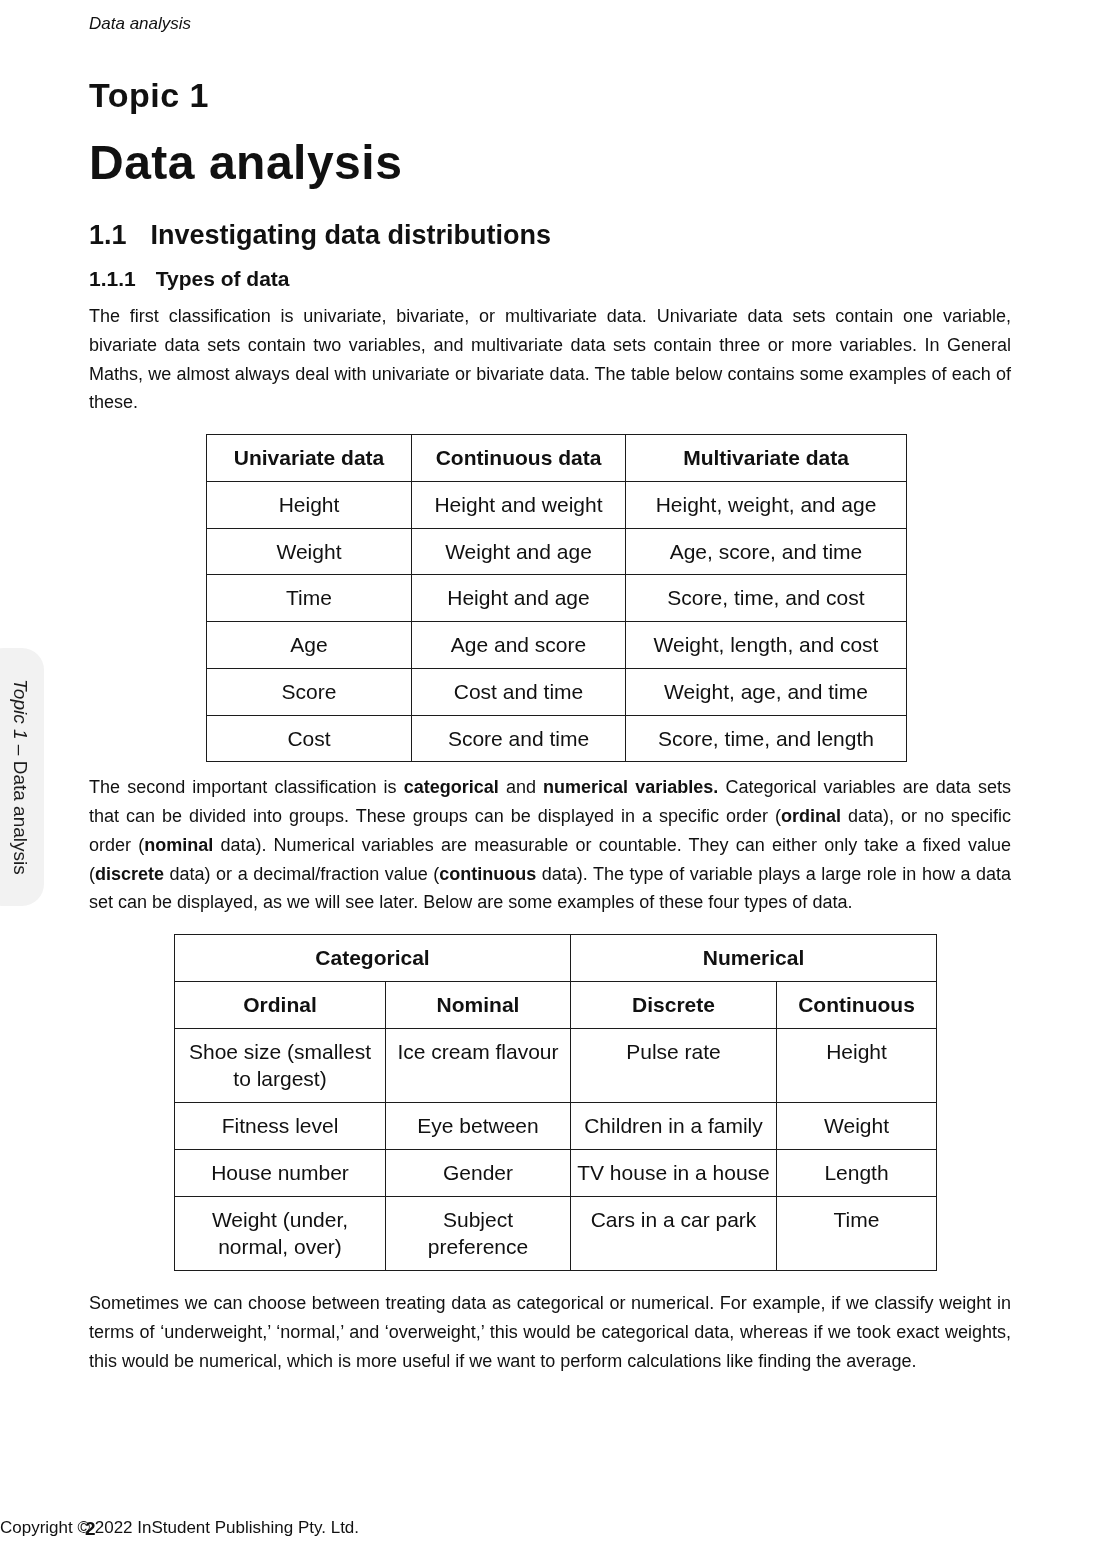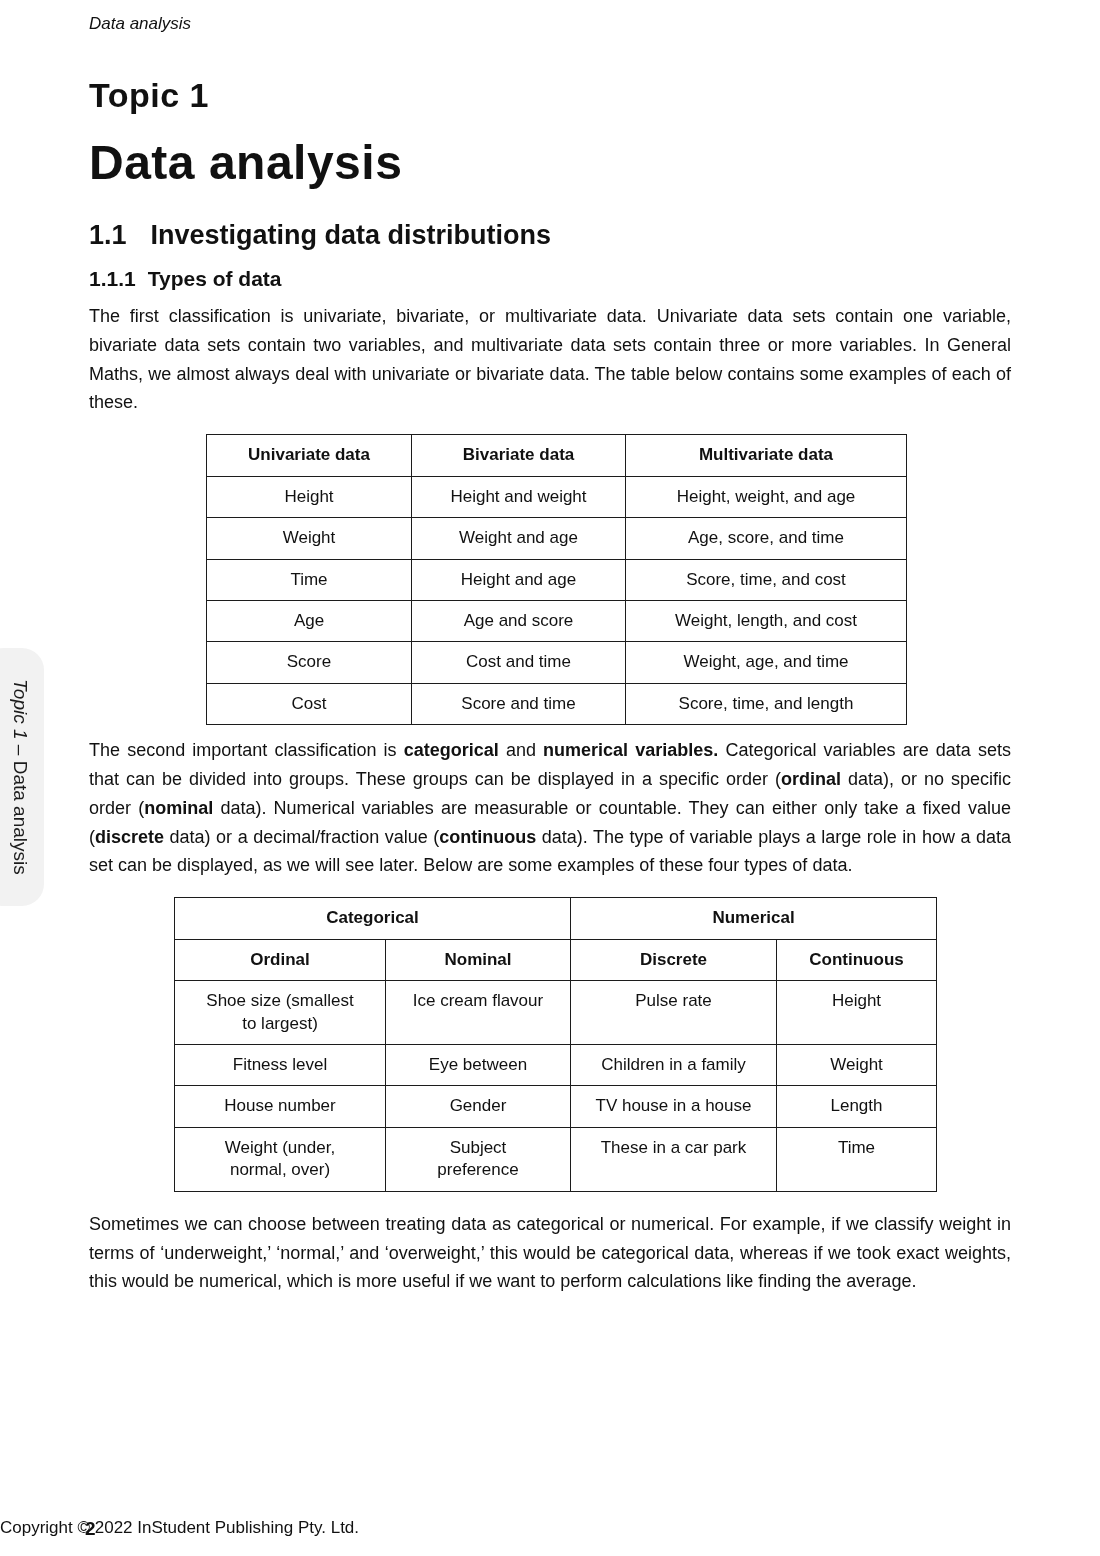--- a/index.html
+++ b/index.html
@@ -38,34 +38,34 @@
     margin-top: 30px;
     font-size: 27px;
     font-weight: 700;
   }
   .section-heading .sec-num { margin-right: 24px; }
   .subsection-heading {
     margin-top: 16px;
     font-size: 21px;
     font-weight: 700;
   }
-  .subsection-heading .sec-num { margin-right: 12px; }
+  .subsection-heading .sec-num { margin-right: 20px; }
 
   p.body-text {
     margin-top: 11px;
     font-size: 18px;
     line-height: 1.6;
     text-align: justify;
   }
   p.body-text b { font-weight: 700; }
 
   table {
     border-collapse: collapse;
     table-layout: fixed;
-    font-size: 17px;
+    font-size: 21px;
   }
   .table-1 { margin: 17px 0 0 117px; width: 700px; }
   .table-2 { margin: 17px 0 0 85px;  width: 762px; }
   th, td {
     border: 1.5px solid #1c1c1c;
     text-align: center;
     vertical-align: top;
     padding: 9px 6px;
     line-height: 1.32;
     white-space: pre-line;
@@ -139,21 +139,21 @@
 
     <table class="table-1">
       <colgroup>
           <col style="width:205px">
           <col style="width:214px">
           <col style="width:281px">
         </colgroup>
       <thead>
         <tr>
           <th>Univariate data</th>
-          <th>Bivariate data</th>
+          <th>Continuous data</th>
           <th>Multivariate data</th>
         </tr>
       </thead>
       <tbody>
           <tr>
             <td>Height</td>
             <td>Height and weight</td>
             <td>Height, weight, and age</td>
           </tr>
           <tr>
@@ -223,21 +223,21 @@
             <td>House number</td>
             <td>Gender</td>
             <td>TV house in a house</td>
             <td>Length</td>
           </tr>
           <tr>
             <td>Weight (under,
 normal, over)</td>
             <td>Subject
 preference</td>
-            <td>These in a car park</td>
+            <td>Cars in a car park</td>
             <td>Time</td>
           </tr>
         </tbody>
     </table>
 
     <p class="body-text" style="margin-top:18px">Sometimes we can choose between treating data as categorical or numerical. For example, if we classify weight in terms of ‘underweight,’ ‘normal,’ and ‘overweight,’ this would be categorical data, whereas if we took exact weights, this would be numerical, which is more useful if we want to perform calculations like finding the average.</p>
 
   </div>
 
   <div class="footer">

